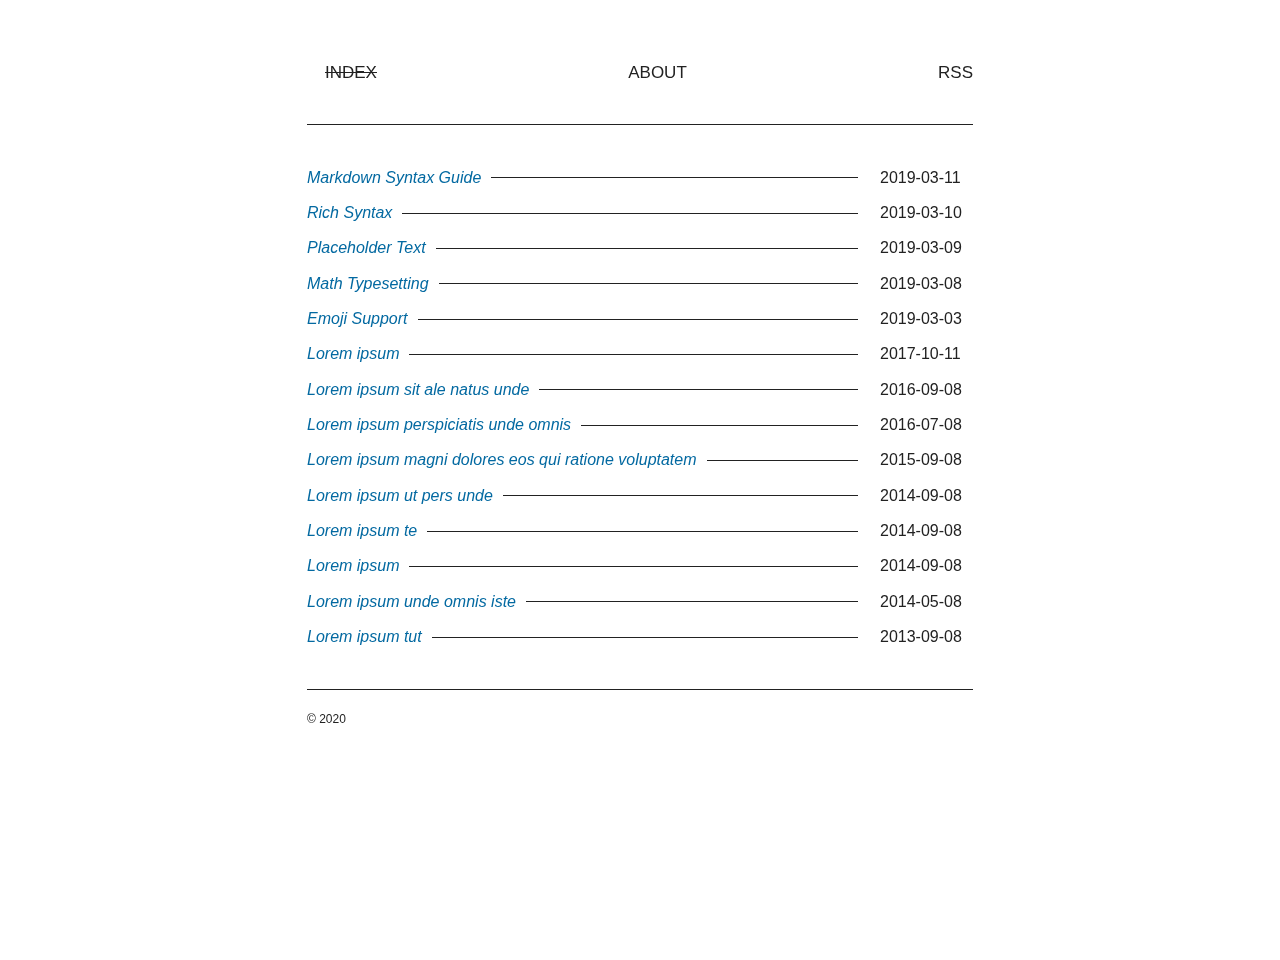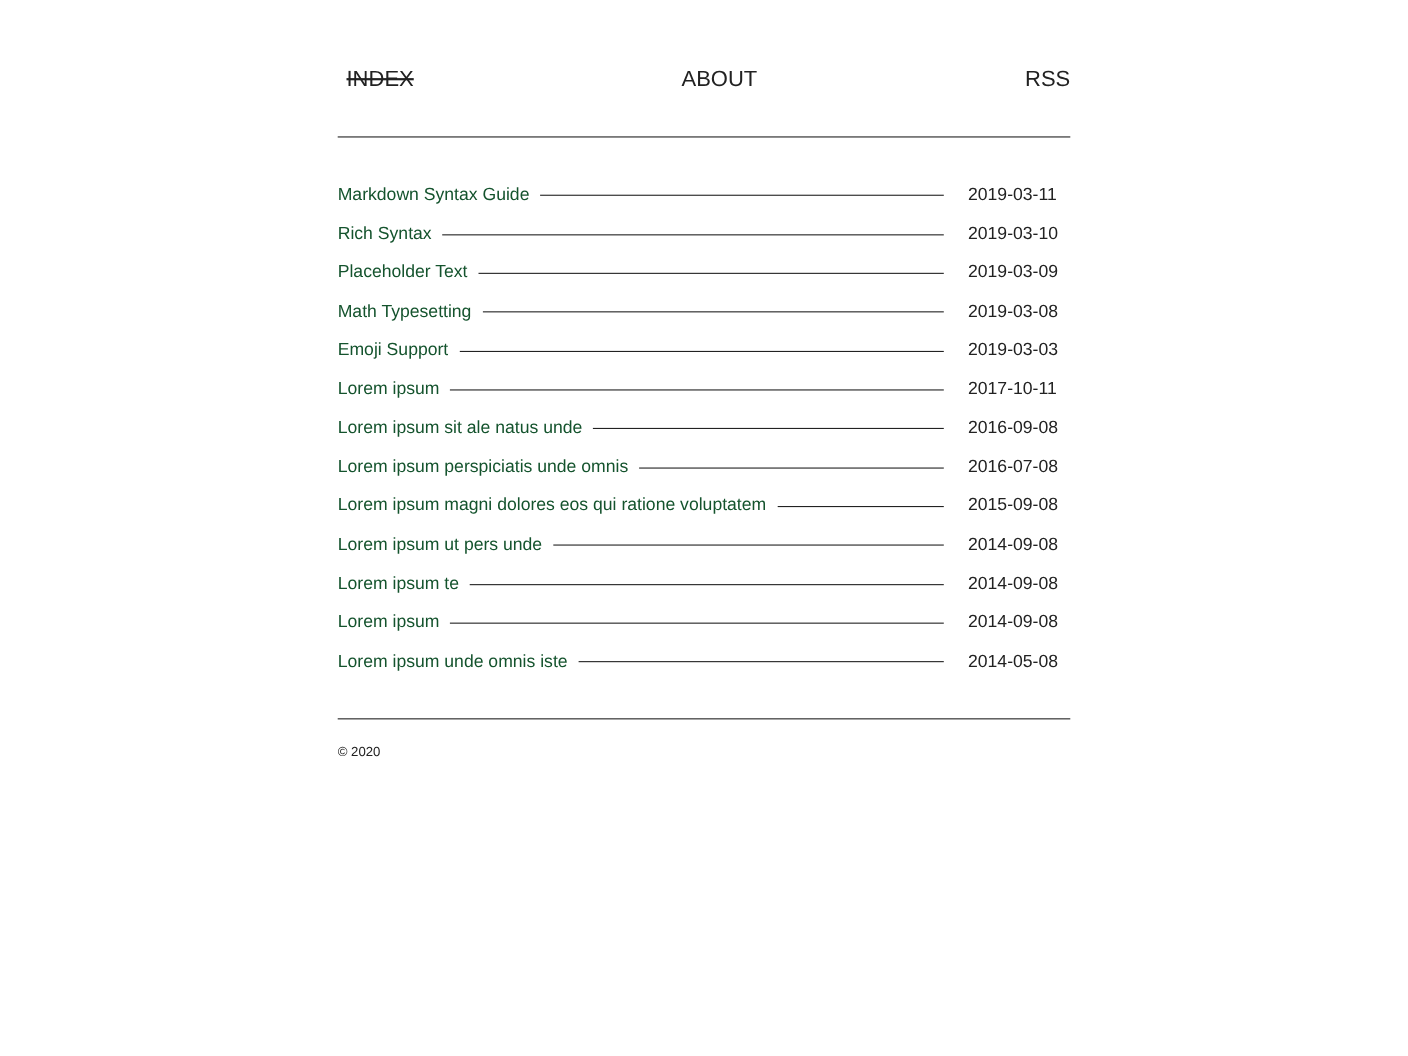--- a/index.html
+++ b/index.html
@@ -19,23 +19,23 @@
   .container {
     width: 666px;
     margin: 0 auto;
     padding-top: 63px;
   }
   
   .topnav {
     display: flex;
     justify-content: space-between;
     align-items: baseline;
-    font-size: 20px;
+    font-size: 17px;
     line-height: 19px;
-    margin: 0 0 42px 8px;
+    margin: 0 0 42px 18px;
   }
   .topnav a {
     color: #222222;
     text-decoration: none;
     cursor: pointer;
   }
   .topnav a.current {
     text-decoration: line-through;
   }
   hr.rule {
@@ -50,24 +50,25 @@
     margin: 35px 0 34px 0;
     padding: 0;
   }
   ul.post-list li {
     display: flex;
     align-items: center;
     height: 35.35px;
     font-size: 16px;
   }
   .post-title {
-    color: #14532d;
+    color: #0369a1;
     text-decoration: none;
     white-space: nowrap;
     cursor: pointer;
+    font-style: italic;
   }
   .leader {
     flex: 1;
     border-top: 1px solid #222222;
     height: 0;
     margin: 0 22px 0 10px;
   }
   .post-date {
     white-space: nowrap;
     min-width: 93px;
@@ -169,20 +170,25 @@
           <span class="leader"></span>
           <span class="post-date">2014-09-08</span>
         </li>
 
         <li>
           <a class="post-title">Lorem ipsum unde omnis iste</a>
           <span class="leader"></span>
           <span class="post-date">2014-05-08</span>
         </li>
 
+        <li>
+          <a class="post-title">Lorem ipsum tut</a>
+          <span class="leader"></span>
+          <span class="post-date">2013-09-08</span>
+        </li>
       </ul>
 
     <hr class="rule">
 
     <footer class="site-footer">
       <span>© 2020</span>
     </footer>
 
   </div>
 </div>

